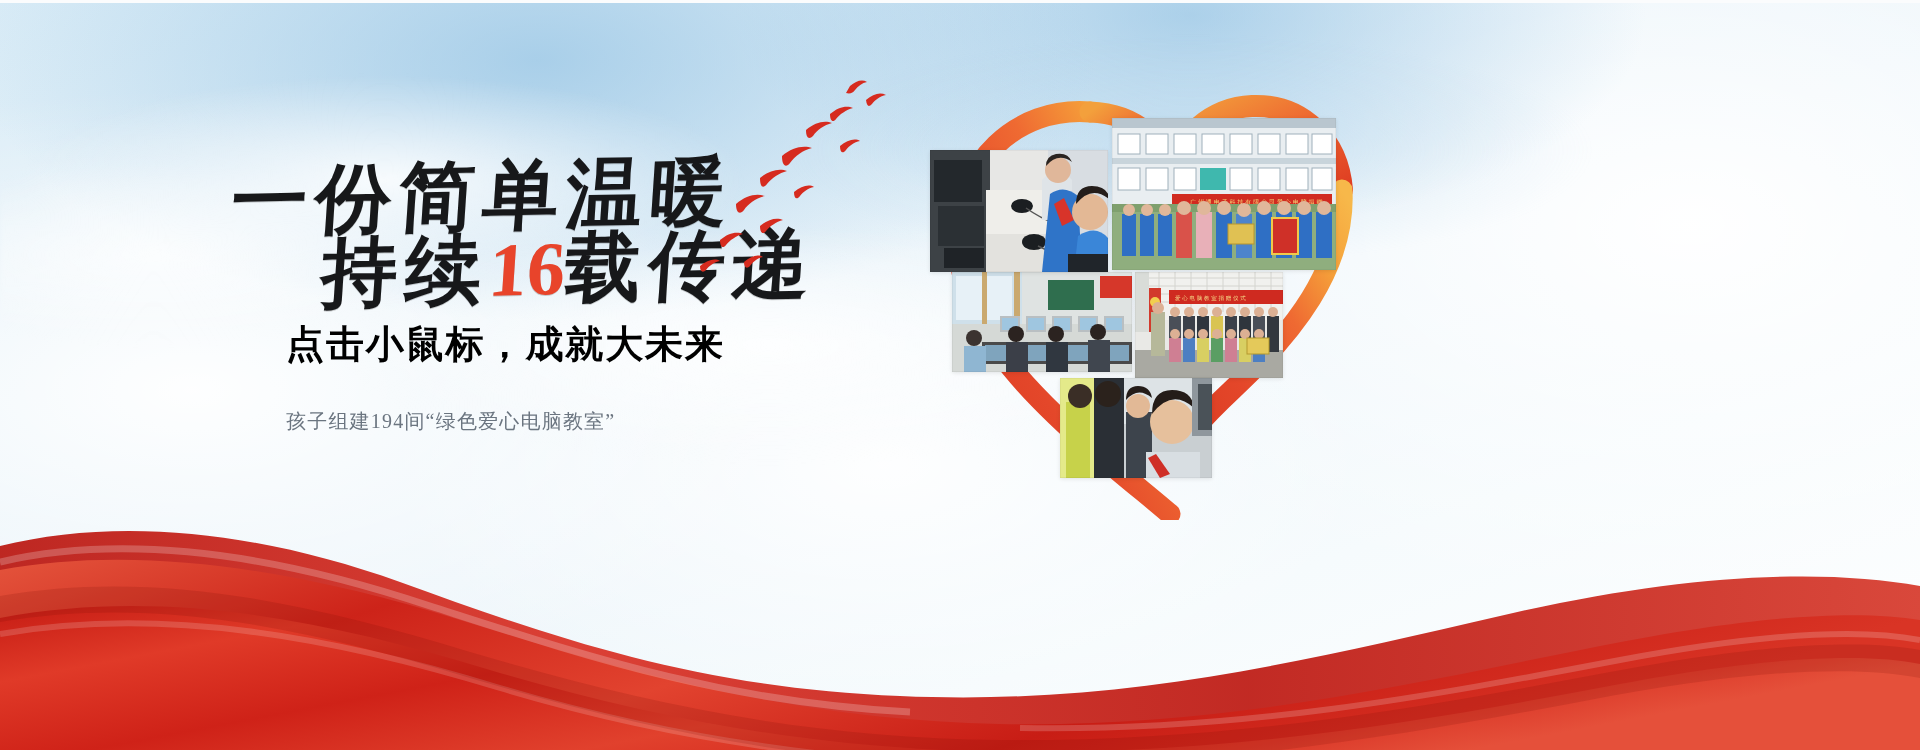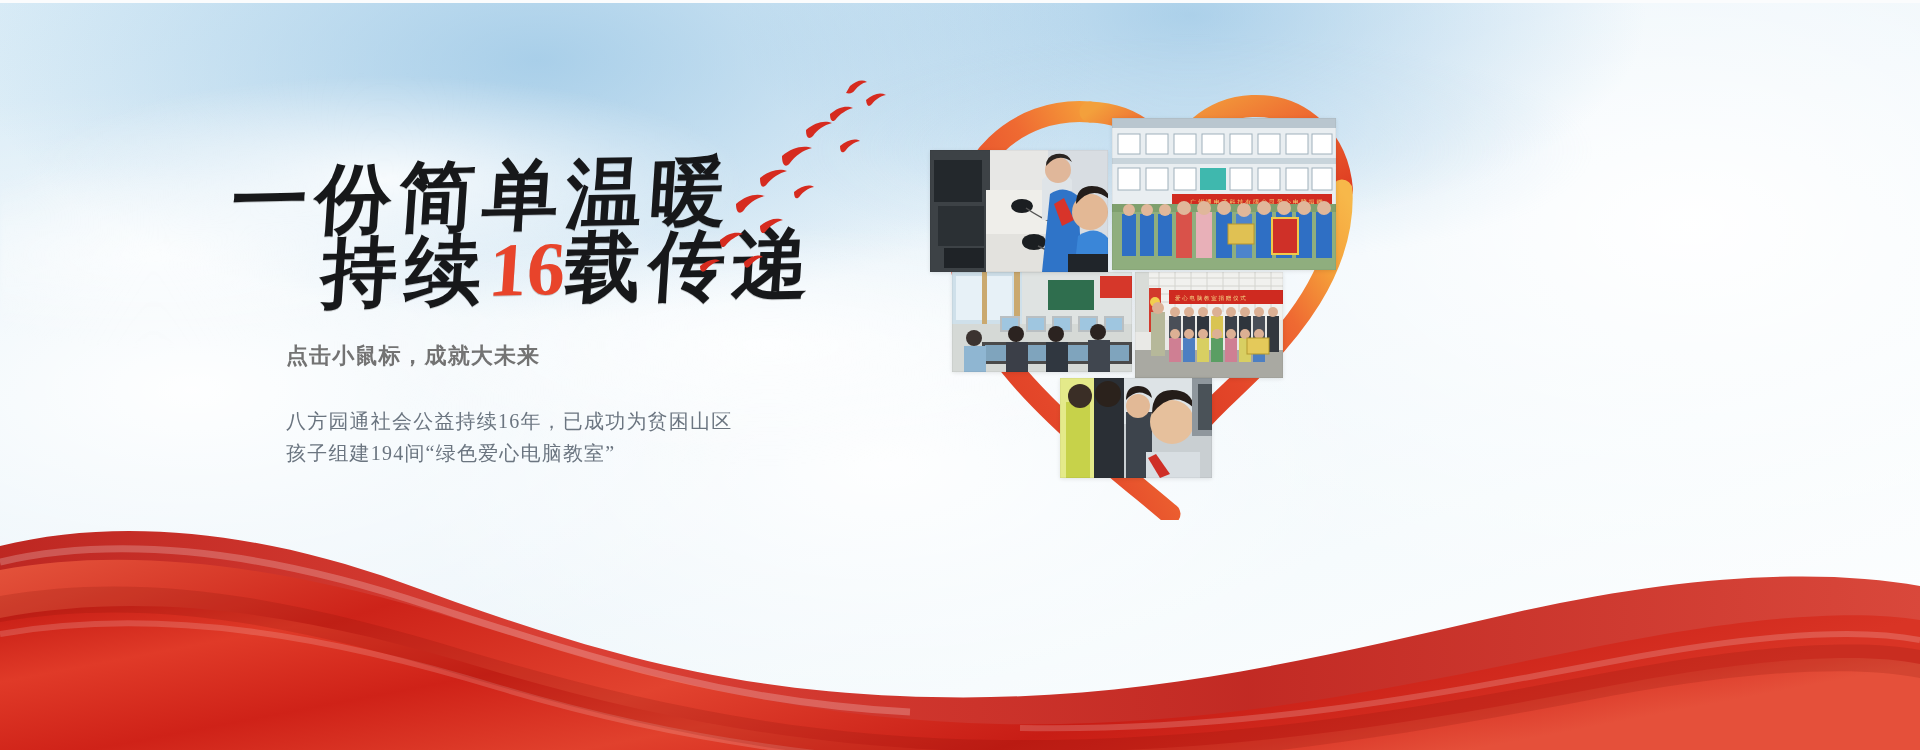--- a/index.html
+++ b/index.html
@@ -51,27 +51,26 @@
   }
   .hl-2 {
     position:absolute; left:322px; top:72px;
     font-size:76px; line-height:92px;
     transform:skewX(-5deg) rotate(-1.2deg);
   }
   .hl-num { color:#e8442b; font-weight:700; letter-spacing:0; }
 
   .subtitle { position:absolute; left:286px; top:325px; }
   .sub-line {
-    color:#737373;
-    font-size:22px;
+    color:#000000;
+    font-size:38px;
     line-height:38px;
     font-weight:700;
     letter-spacing:.05em;
     white-space:nowrap;
-    margin-top:12px;
   }
 
   .body-copy { position:absolute; left:286px; top:405px; }
   .body-line {
     font-family:"Liberation Serif", serif;
     color:#6b7580;
     font-size:20px;
     line-height:32px;
     letter-spacing:.06em;
     white-space:nowrap;
@@ -123,21 +122,20 @@
     <div class="headline">
       <div class="hl-line hl-1">一份简单温暖</div>
       <div class="hl-line hl-2"><span>持续</span><span class="hl-num">16</span><span>载传递</span></div>
     </div>
 
     <div class="subtitle">
       <div class="sub-line">点击小鼠标，成就大未来</div>
     </div>
 
     <div class="body-copy">
-      <div class="body-line">八方园通社会公益持续16年，已成功为贫困山区</div>
       <div class="body-line">孩子组建194间“绿色爱心电脑教室”</div>
     </div>
   </div>
 
   <div class="birds">
     <svg width="230" height="230" viewBox="0 0 230 230">
       <g fill="#d62b1f">
         <path d="M160 16 c6-5 12-7 17-4 -5 1 -9 4 -12 8 -2 3 -5 4 -9 3z"></path>
         <path d="M176 30 c7-6 14-8 20-5 -6 1 -11 5 -14 9 -3 3 -5 3 -6-4z"></path>
         <path d="M140 44 c8-7 17-9 23-6 -7 2 -13 6 -17 11 -3 4 -6 2 -6-5z"></path>

